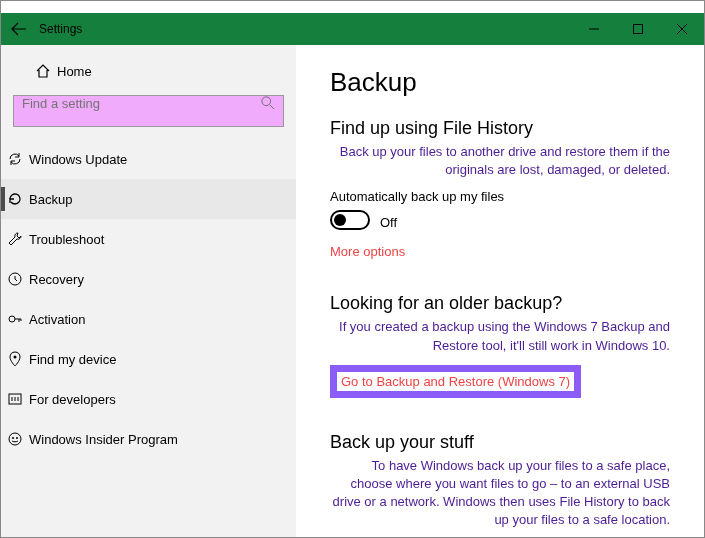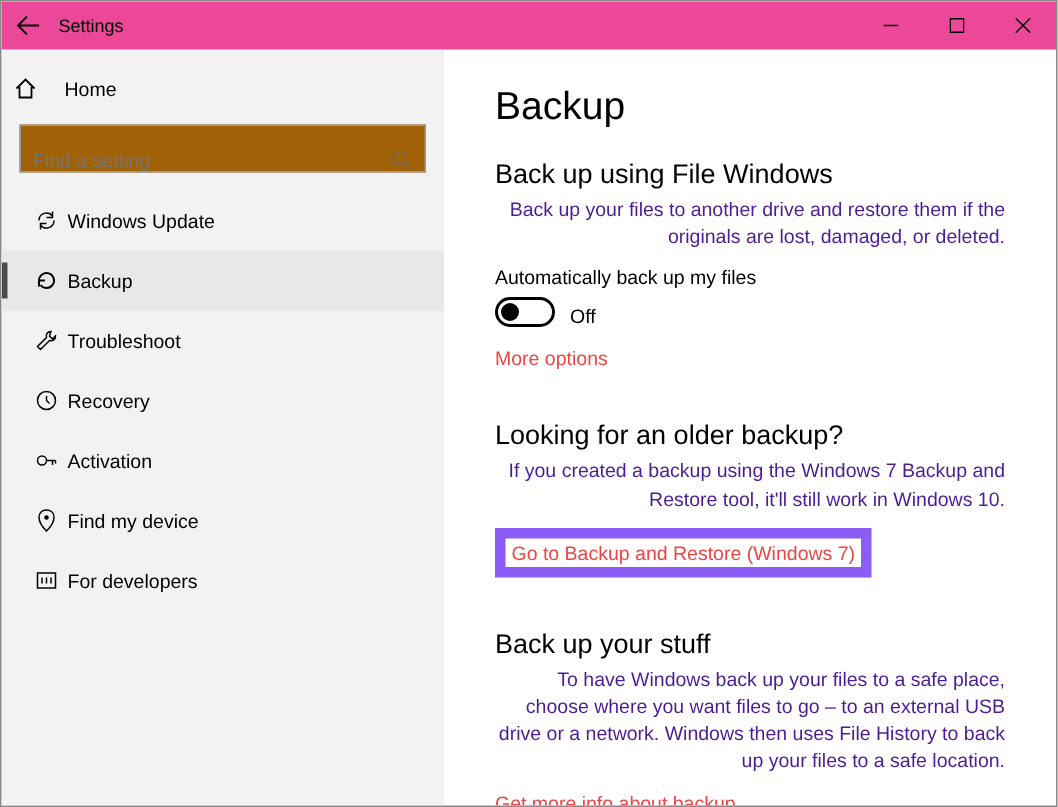--- a/index.html
+++ b/index.html
@@ -1,31 +1,31 @@
 <!DOCTYPE html>
 <html><head>
 <meta charset="utf-8">
 <style>
 * { box-sizing: border-box; margin: 0; padding: 0; font-family: "Segoe UI", -apple-system, sans-serif; }
 body { width: 705px; height: 538px; background: #fff; color: #000; overflow: hidden; border: 1px solid #888; }
-.titlebar { height: 32px; display: flex; align-items: center; background: #ec4899; position: relative; }
+.titlebar { height: 32px; display: flex; align-items: center; background: #15803d; position: relative; margin-top: 12px; }
 .titlebar .back { width: 36px; display: flex; justify-content: center; align-items: center; height: 100%; font-size: 14px; }
 .titlebar .title { font-size: 12px; margin-left: 2px; }
 .titlebar .controls { position: absolute; right: 0; top: 0; display: flex; height: 100%; }
 .titlebar .controls div { width: 44px; display: flex; align-items: center; justify-content: center; }
 .page { display: flex; height: calc(100% - 32px); }
 .sidebar { width: 295px; background: #f2f2f2; padding-top: 8px; display: flex; flex-direction: column; }
-.sidebar .home { display: flex; align-items: center; height: 36px; padding-left: 8px; font-size: 13px; gap: 12px; }
+.sidebar .home { display: flex; align-items: center; height: 36px; padding-left: 34px; font-size: 13px; }
 .sidebar .home .icon { width: 22px; display: inline-flex; }
-.search { margin: 6px 12px 12px 12px; height: 32px; border: 1px solid #999; background: #a16207; display: flex; align-items: flex-end; padding: 0 8px; }
+.search { margin: 6px 12px 12px 12px; height: 32px; border: 1px solid #999; background: #f0abfc; display: flex; align-items: flex-start; padding: 0 8px; }
 .search input { border: 0; flex: 1; font-size: 13px; outline: none; background: transparent; }
 .search-icon { color: #555; font-size: 14px; }
 .cat-header { font-weight: 600; font-size: 14px; padding: 8px 12px 10px 12px; }
 .nav-list { list-style: none; flex: 1; overflow: hidden; }
-.nav-item { display: flex; align-items: center; height: 40px; padding-left: 22px; font-size: 13px; position: relative; }
+.nav-item { display: flex; align-items: center; height: 40px; padding-left: 6px; font-size: 13px; position: relative; }
 .nav-item .icon { width: 22px; display: inline-flex; justify-content: flex-start; }
 .nav-item.active::before { content: ""; position: absolute; left: 0; top: 8px; bottom: 8px; width: 4px; background: #4c4c4c; }
 .nav-item.active { background: #e8e8e8; }
 .content { flex: 1; padding: 22px 34px 10px 34px; overflow: hidden; }
 .content h1 { font-weight: 400; font-size: 26px; margin-bottom: 20px; }
 .content h2 { font-weight: 400; font-size: 18px; margin-bottom: 4px; }
 .content .sub { font-size: 13px; color: #4c1d95; margin-bottom: 10px; line-height: 1.4; text-align: right; }
 .content .label { font-size: 13px; margin-bottom: 6px; }
 .toggle-row { display: flex; align-items: flex-end; margin-bottom: 12px; }
 .toggle { width: 40px; height: 20px; border: 2px solid #000; border-radius: 20px; position: relative; margin-right: 10px; }
@@ -141,28 +141,39 @@
       </li>
       <li class="nav-item">
         <span class="icon">
             <svg width="16" height="16" viewBox="0 0 16 16">
               <rect x="2" y="3" width="12" height="10" stroke="#000" fill="none"></rect>
               <path d="M5 6v4M8 6v4M11 6v4" stroke="#000"></path>
             </svg>
           </span>
         <span>For developers</span>
       </li>
+      <li class="nav-item">
+        <span class="icon">
+            <svg width="16" height="16" viewBox="0 0 16 16">
+              <circle cx="8" cy="8" r="6" stroke="#000" fill="none"></circle>
+              <circle cx="6" cy="7" r="1" fill="#000"></circle>
+              <circle cx="10" cy="7" r="1" fill="#000"></circle>
+              <path d="M5 10c1 1 5 1 6 0" stroke="#000" fill="none"></path>
+            </svg>
+          </span>
+        <span>Windows Insider Program</span>
+      </li>
     </ul>
   </div>
 
   <div class="content">
     <h1>Backup</h1>
 
     <div class="section">
-      <h2>Back up using File Windows</h2>
+      <h2>Find up using File History</h2>
       <div class="sub">Back up your files to another drive and restore them if the originals are lost, damaged, or deleted.</div>
       <div class="label">Automatically back up my files</div>
       <div class="toggle-row">
         <div class="toggle">
             <div class="knob"></div>
           </div>
         <div class="toggle-state">Off</div>
       </div>
       <a class="link">More options</a>
     </div>

